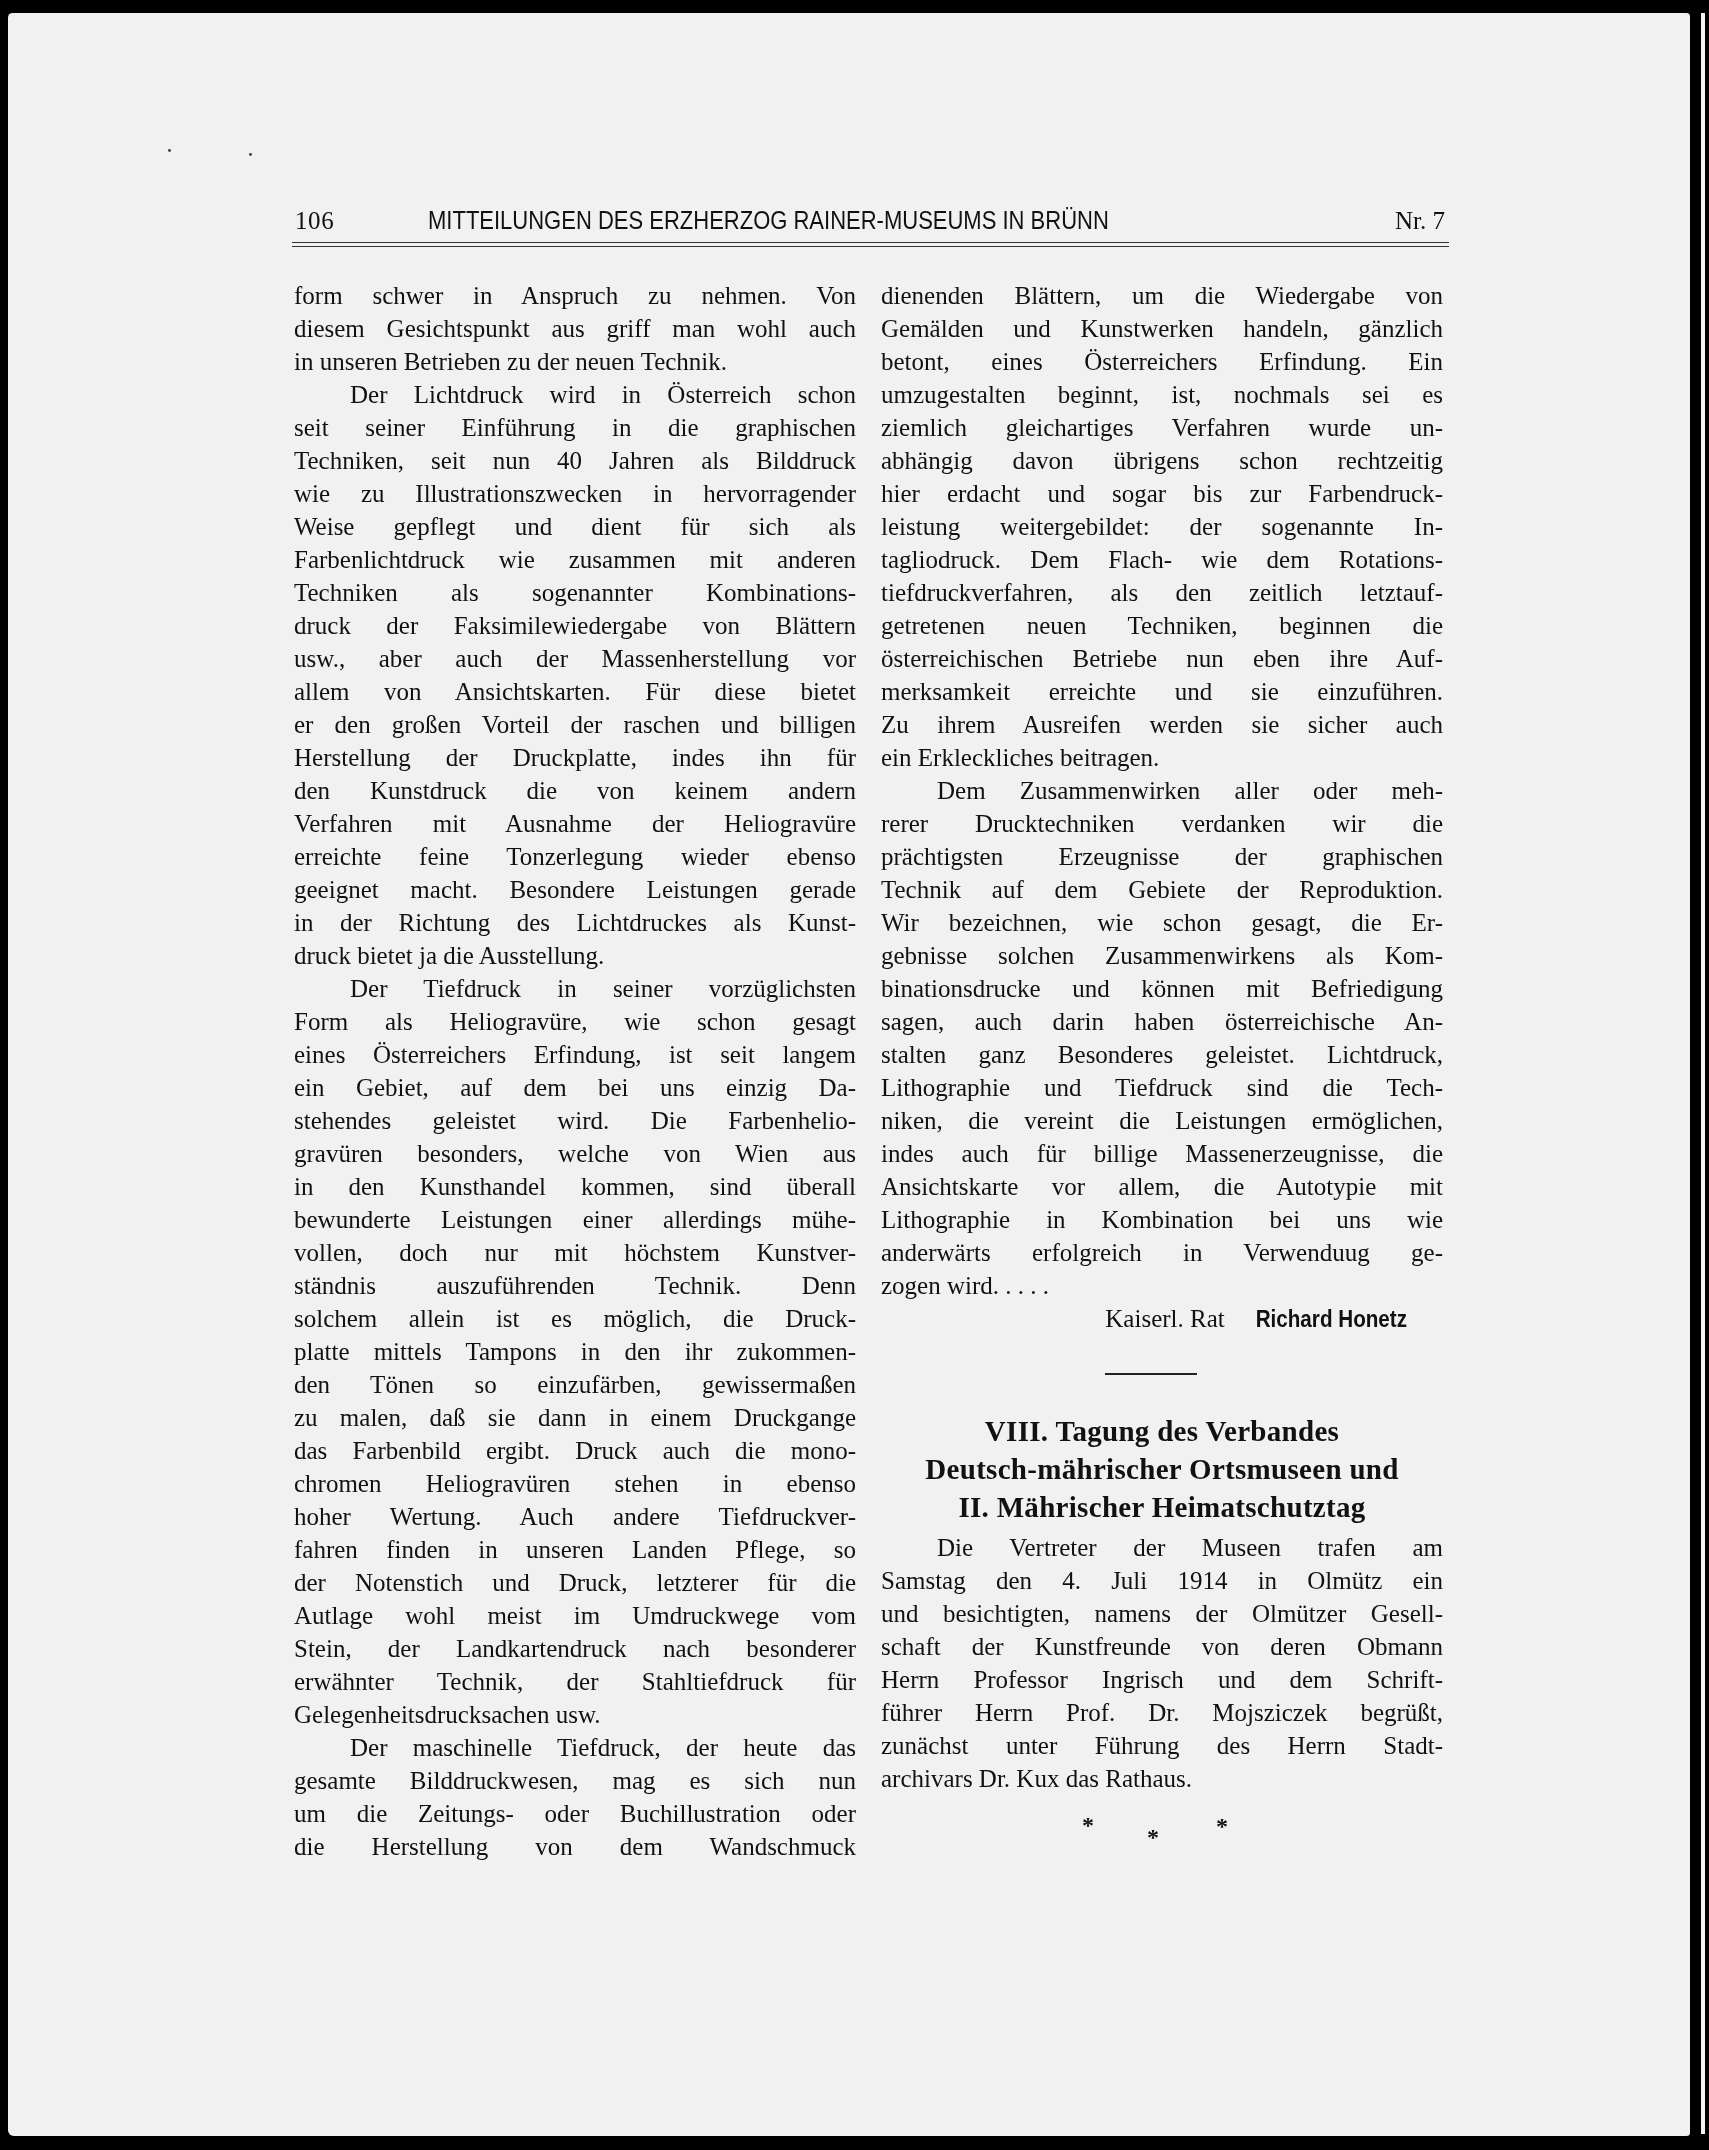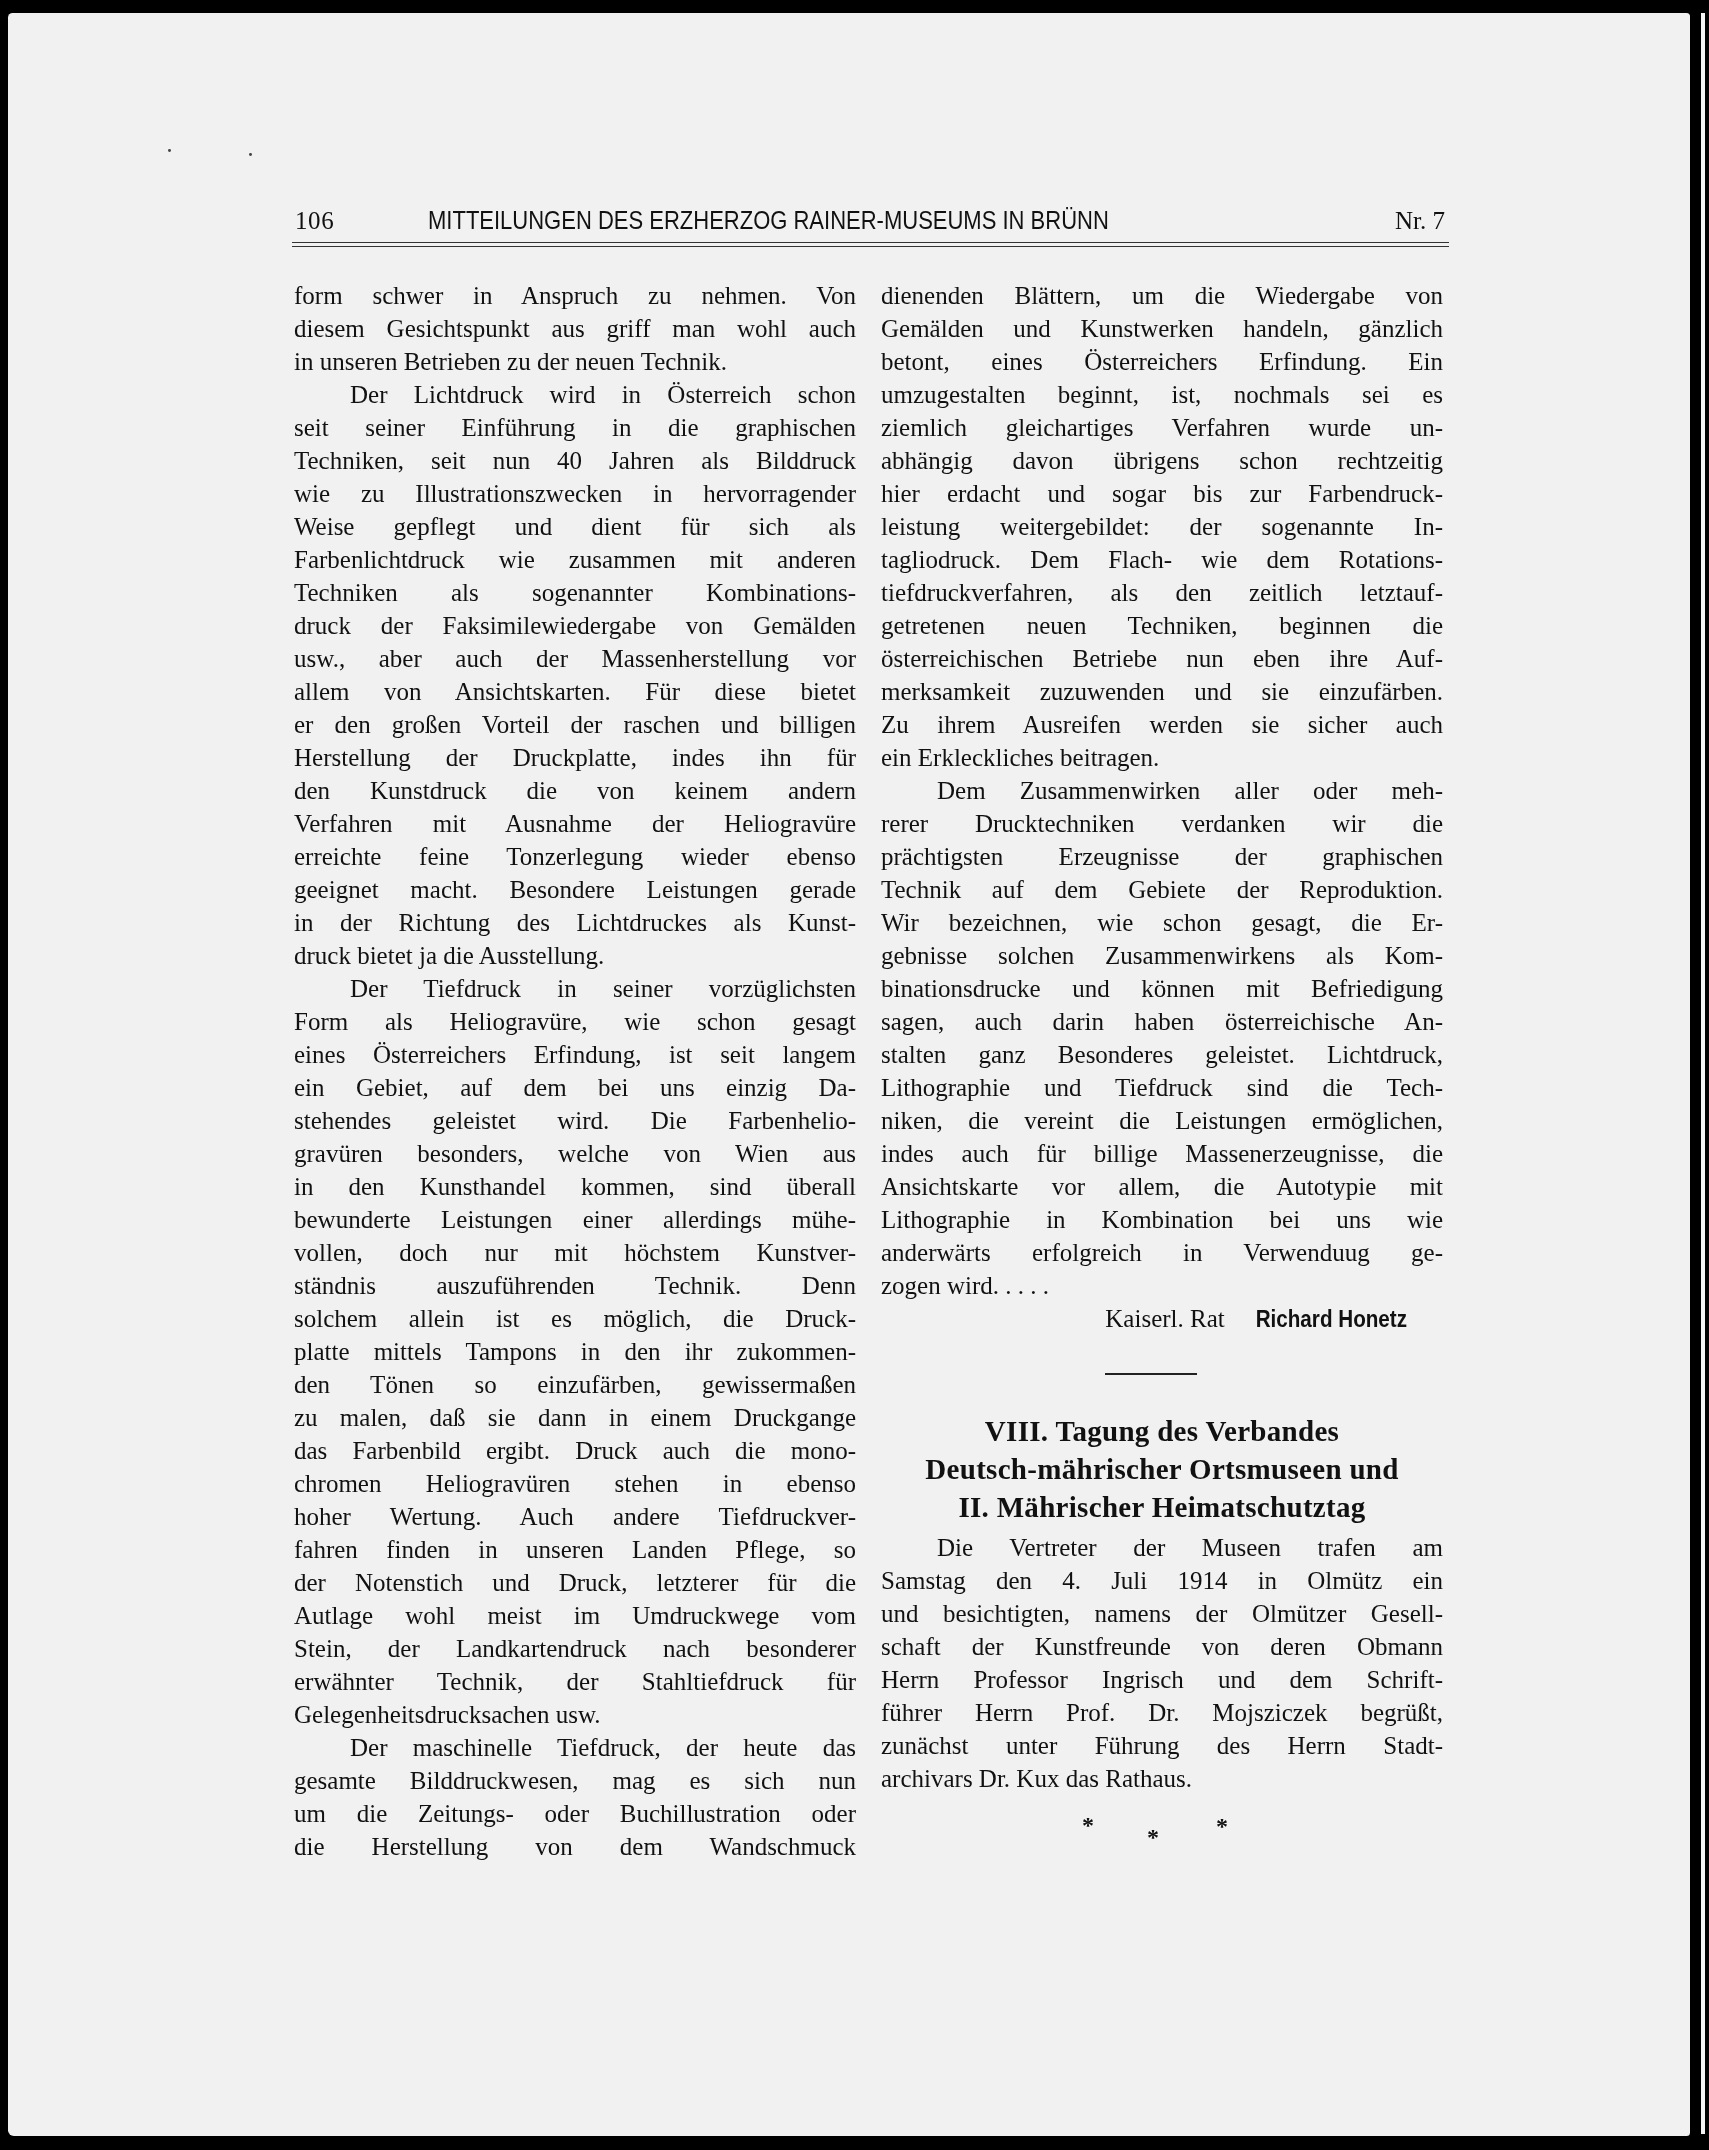--- a/index.html
+++ b/index.html
@@ -84,21 +84,21 @@
     <span class="line">form schwer in Anspruch zu nehmen. Von</span>
     <span class="line">diesem Gesichtspunkt aus griff man wohl auch</span>
     <span class="line last">in unseren Betrieben zu der neuen Technik.</span>
     <span class="line indent">Der Lichtdruck wird in Österreich schon</span>
     <span class="line">seit seiner Einführung in die graphischen</span>
     <span class="line">Techniken, seit nun 40 Jahren als Bilddruck</span>
     <span class="line">wie zu Illustrationszwecken in hervorragender</span>
     <span class="line">Weise gepflegt und dient für sich als</span>
     <span class="line">Farbenlichtdruck wie zusammen mit anderen</span>
     <span class="line">Techniken als sogenannter Kombinations-</span>
-    <span class="line">druck der Faksimilewiedergabe von Gemälden</span>
+    <span class="line">druck der Faksimilewiedergabe von Blättern</span>
     <span class="line">usw., aber auch der Massenherstellung vor</span>
     <span class="line">allem von Ansichtskarten. Für diese bietet</span>
     <span class="line">er den großen Vorteil der raschen und billigen</span>
     <span class="line">Herstellung der Druckplatte, indes ihn für</span>
     <span class="line">den Kunstdruck die von keinem andern</span>
     <span class="line">Verfahren mit Ausnahme der Heliogravüre</span>
     <span class="line">erreichte feine Tonzerlegung wieder ebenso</span>
     <span class="line">geeignet macht. Besondere Leistungen gerade</span>
     <span class="line">in der Richtung des Lichtdruckes als Kunst-</span>
     <span class="line last">druck bietet ja die Ausstellung.</span>
@@ -138,21 +138,21 @@
       <span class="line">betont, eines Österreichers Erfindung. Ein</span>
       <span class="line">umzugestalten beginnt, ist, nochmals sei es</span>
       <span class="line">ziemlich gleichartiges Verfahren wurde un-</span>
       <span class="line">abhängig davon übrigens schon rechtzeitig</span>
       <span class="line">hier erdacht und sogar bis zur Farbendruck-</span>
       <span class="line">leistung weitergebildet: der sogenannte In-</span>
       <span class="line">tagliodruck. Dem Flach- wie dem Rotations-</span>
       <span class="line">tiefdruckverfahren, als den zeitlich letztauf-</span>
       <span class="line">getretenen neuen Techniken, beginnen die</span>
       <span class="line">österreichischen Betriebe nun eben ihre Auf-</span>
-      <span class="line">merksamkeit zuzuwenden und sie einzufärben.</span>
+      <span class="line">merksamkeit erreichte und sie einzuführen.</span>
       <span class="line">Zu ihrem Ausreifen werden sie sicher auch</span>
       <span class="line last">ein Erkleckliches beitragen.</span>
       <span class="line indent">Dem Zusammenwirken aller oder meh-</span>
       <span class="line">rerer Drucktechniken verdanken wir die</span>
       <span class="line">prächtigsten Erzeugnisse der graphischen</span>
       <span class="line">Technik auf dem Gebiete der Reproduktion.</span>
       <span class="line">Wir bezeichnen, wie schon gesagt, die Er-</span>
       <span class="line">gebnisse solchen Zusammenwirkens als Kom-</span>
       <span class="line">binationsdrucke und können mit Befriedigung</span>
       <span class="line">sagen, auch darin haben österreichische An-</span>

